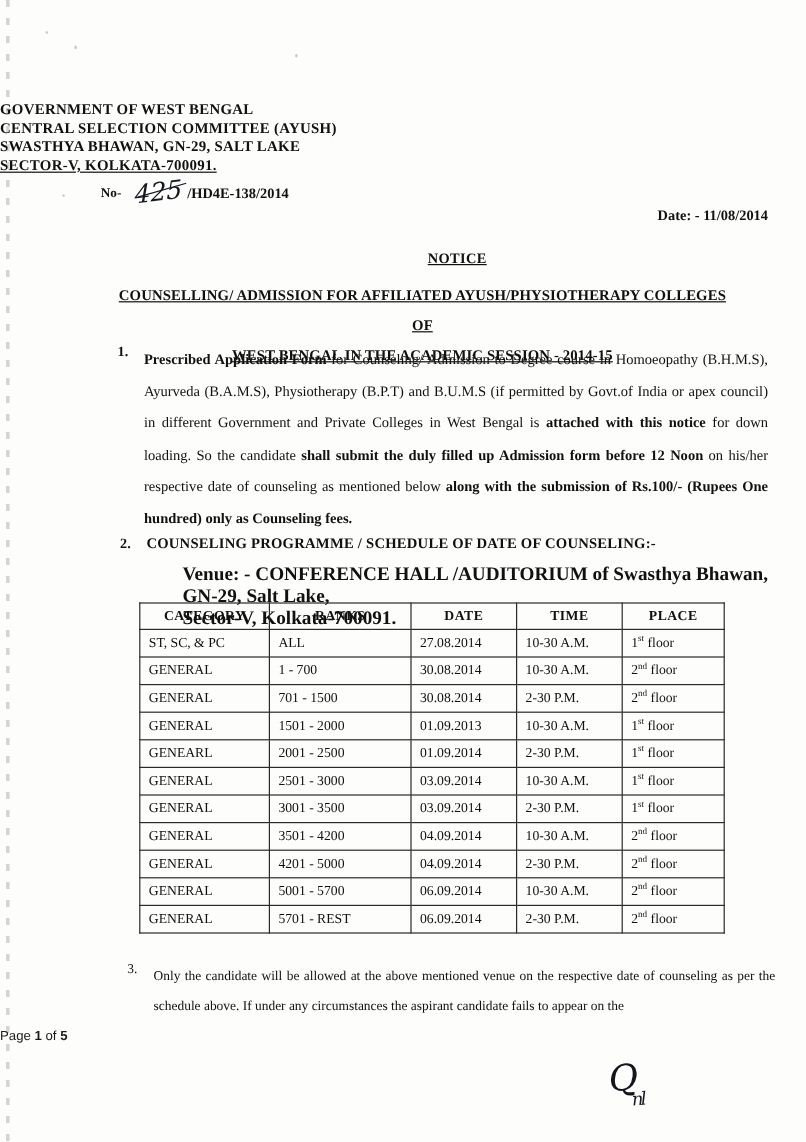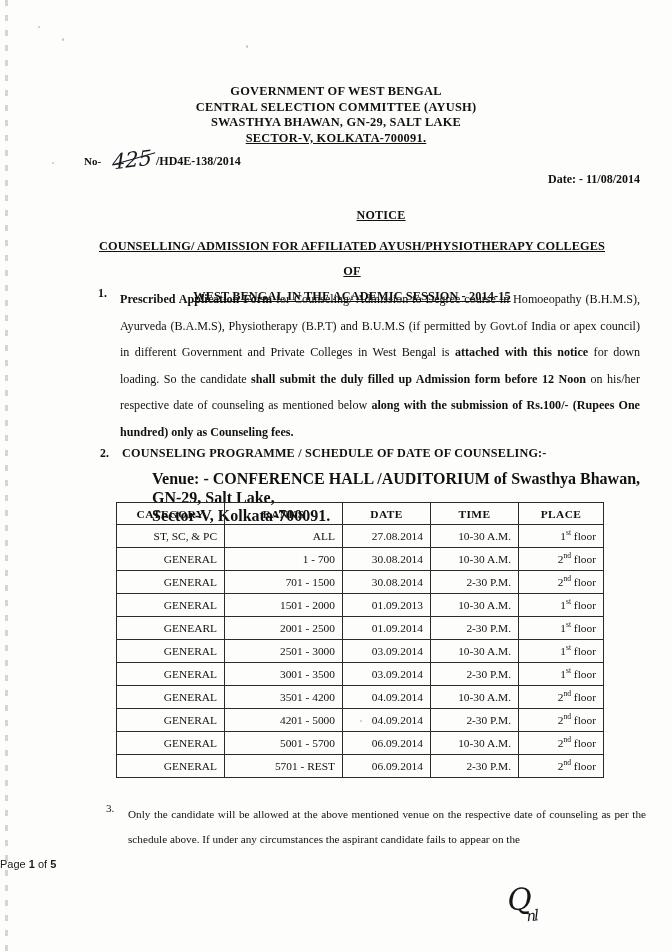--- a/index.html
+++ b/index.html
@@ -39,21 +39,21 @@
     border-radius: 50%;
     opacity: 0.5;
   }
 
   
   .letterhead {
     position: absolute;
     left: 0;
     top: 84px;
     width: 672px;
-    text-align: center;
+    text-align: left;
     font-weight: bold;
     font-size: 12.4px;
     line-height: 15.6px;
     letter-spacing: 0.25px;
   }
   .letterhead div { white-space: nowrap; }
   .letterhead .u { text-decoration: underline; }
 
   
   .no-row {
@@ -219,21 +219,21 @@
     vertical-align: middle;
     white-space: nowrap;
     overflow: hidden;
   }
   .schedule th {
     text-align: center;
     font-weight: bold;
     letter-spacing: 0.4px;
     height: 21px;
   }
-  .schedule td { text-align: right; }
+  .schedule td { text-align: left; }
   .schedule sup {
     font-size: 7.6px;
     vertical-align: super;
     line-height: 0;
   }
   .col-cat   { width: 108px; }
   .col-rank  { width: 118px; }
   .col-date  { width: 88px; }
   .col-time  { width: 88px; }
   .col-place { width: 85px; }

